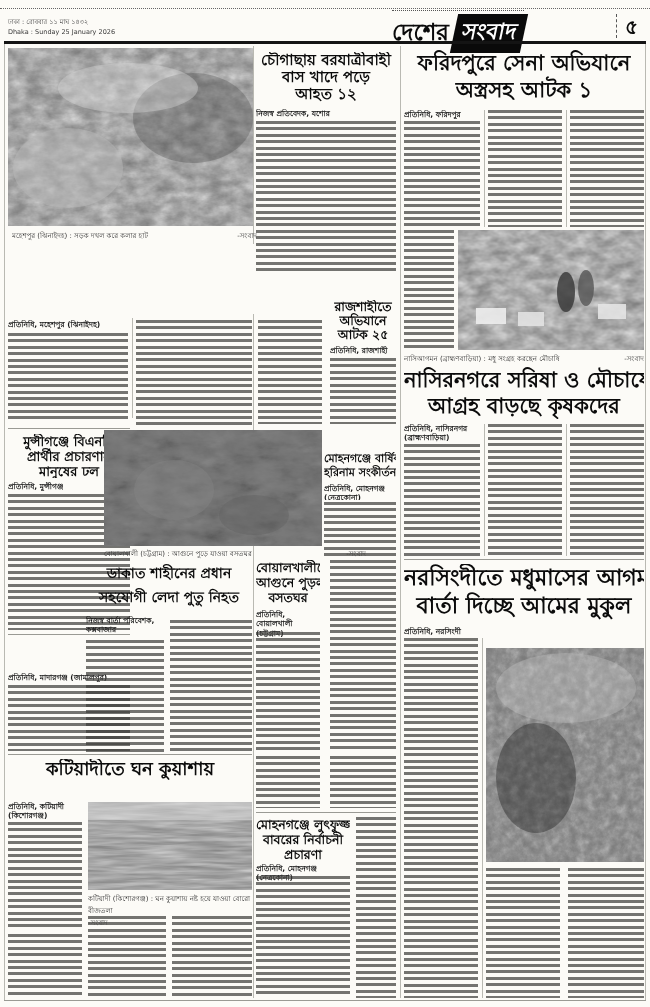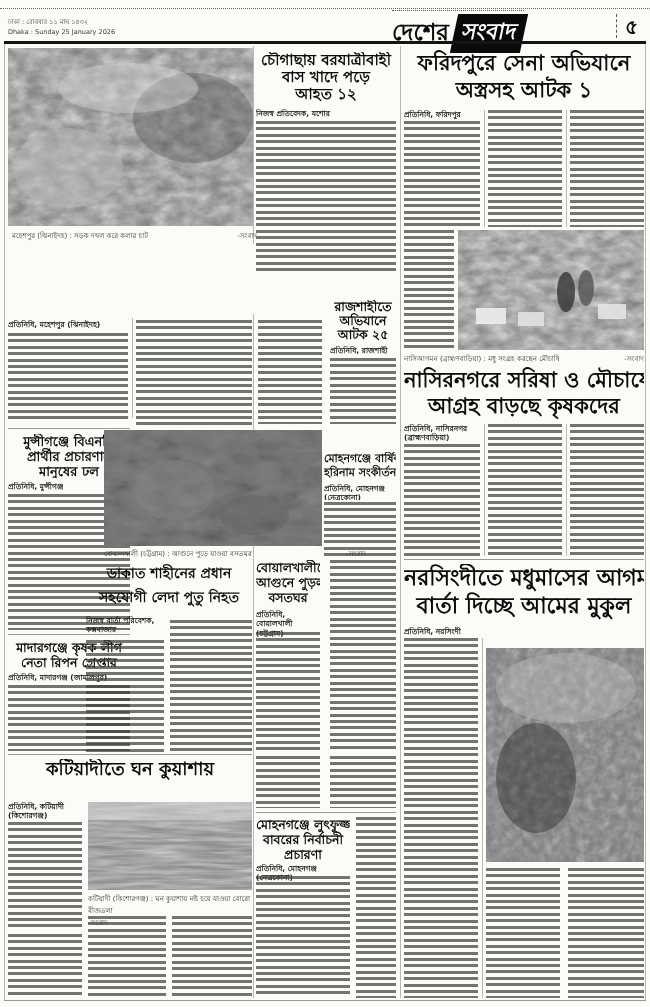--- a/index.html
+++ b/index.html
@@ -98,24 +98,20 @@
   <div class="abs rule-h" style="left:8px;top:428px;width:122px;"></div>
   <div class="abs hl" style="left:8px;top:434px;width:122px;height:44px;font-size:13px;line-height:15px;">
     <span>মুন্সীগঞ্জে বিএনপি</span>
     <span>প্রার্থীর প্রচারণায়</span>
     <span>মানুষের ঢল</span>
   </div>
   <div class="abs byline" style="left:8px;top:482px;width:122px;">প্রতিনিধি, মুন্সীগঞ্জ</div>
   <div class="abs greek" style="left:8px;top:494px;width:122px;height:136px;"></div>
 
   <div class="abs rule-h" style="left:8px;top:634px;width:122px;"></div>
-  <div class="abs hl" style="left:8px;top:640px;width:122px;height:30px;font-size:12.5px;line-height:15px;">
-    <span>মাদারগঞ্জে কৃষক লীগ</span>
-    <span>নেতা রিপন গ্রেপ্তার</span>
-  </div>
   <div class="abs byline" style="left:8px;top:673px;width:122px;">প্রতিনিধি, মাদারগঞ্জ (জামালপুর)</div>
   <div class="abs greek" style="left:8px;top:685px;width:122px;height:66px;"></div>
 
   <svg class="abs photo" style="left:104px;top:430px;" width="218" height="116">
     <filter id="ph2">
         <feTurbulence type="fractalNoise" baseFrequency="0.04 0.08" numOctaves="4" seed="11"></feTurbulence>
         <feColorMatrix type="saturate" values="0"></feColorMatrix>
         <feComponentTransfer>
           <feFuncR type="linear" slope="0.3" intercept="0.02"></feFuncR>
           <feFuncG type="linear" slope="0.3" intercept="0.02"></feFuncG>

